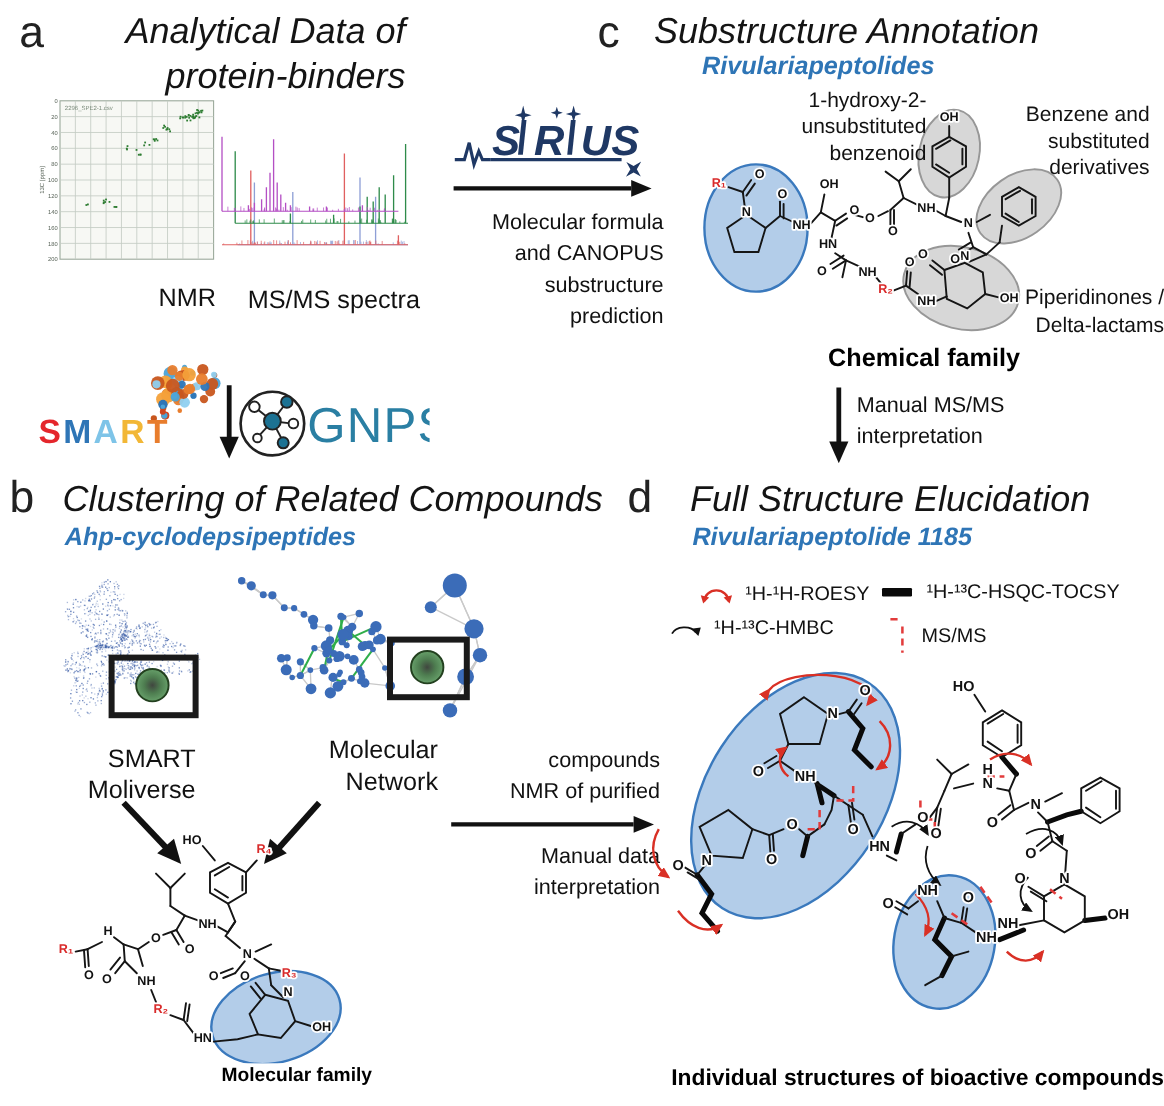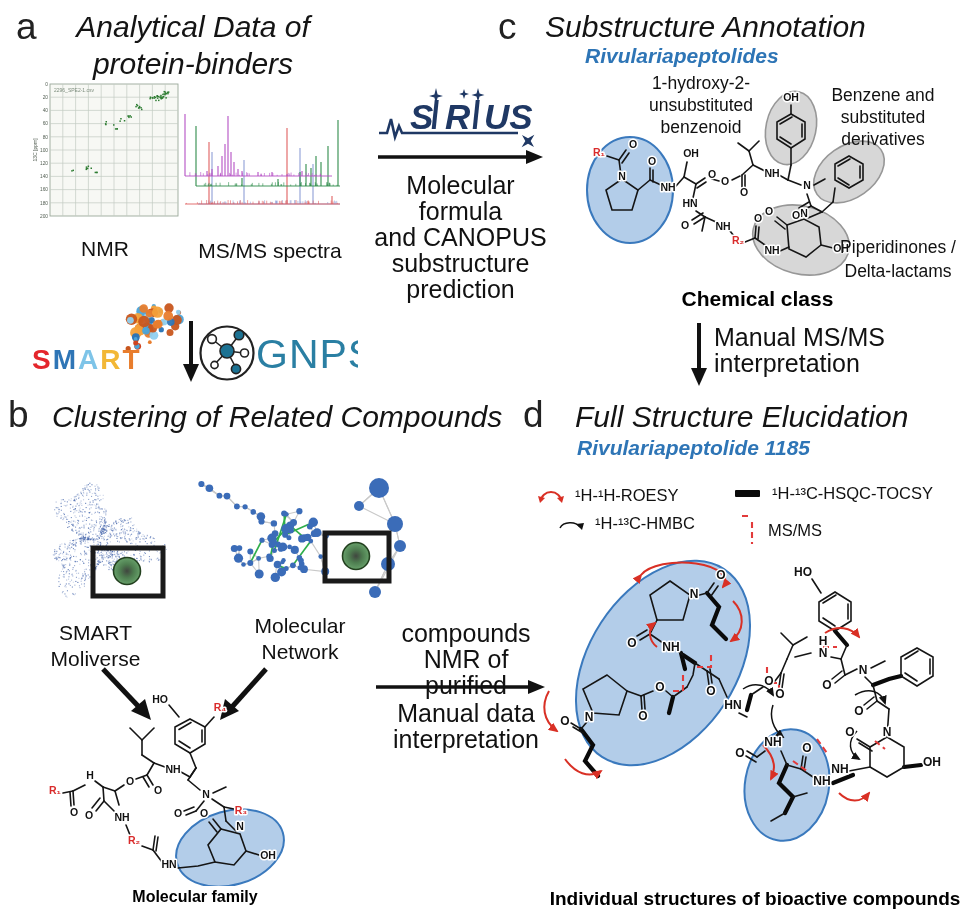--- a/index.html
+++ b/index.html
@@ -2,26 +2,26 @@
 <html><head>
 <meta charset="utf-8">
 <style>
   html,body{margin:0;padding:0;background:#fff;}
   .page{position:relative;width:970px;height:922px;background:#fff;overflow:hidden;
         font-family:"Liberation Sans",sans-serif;color:#1a1a1a;}
   .abs{position:absolute;}
   .pletter{position:absolute;font-size:37px;color:#222;line-height:1;}
   .ptitle{position:absolute;font-style:italic;font-size:30px;line-height:37px;color:#141414;}
   .psub{position:absolute;color:#2e75b6;font-weight:bold;font-size:21px;line-height:1.1;font-style:italic;}
-  .tc{text-align:center;}
+  .tc{text-align:right;}
   .cap{position:absolute;font-size:21px;line-height:26px;color:#111;}
   .ann{position:absolute;font-size:17.5px;line-height:22px;color:#111;}
   .annblue{color:#2e75b6;}
   .capb{position:absolute;font-weight:bold;font-size:19px;color:#000;}
-  .arrowtext{position:absolute;font-size:25px;line-height:26px;color:#111;}
+  .arrowtext{position:absolute;font-size:18px;line-height:26px;color:#111;}
   .legrow{position:absolute;display:flex;align-items:center;gap:9px;font-size:16.5px;color:#111;white-space:nowrap;}
   .smartword{position:absolute;font-weight:800;font-size:28px;letter-spacing:2px;line-height:1;}
   svg text.atom{font-size:10.5px;font-weight:600;fill:#111;text-anchor:middle;
       paint-order:stroke;stroke:#fff;stroke-width:3px;stroke-linejoin:round;}
   svg text.atomd{font-size:12px;font-weight:600;fill:#111;text-anchor:middle;
       paint-order:stroke;stroke:#fff;stroke-width:3px;stroke-linejoin:round;}
   svg text.rlab{font-size:10.5px;font-weight:bold;fill:#d92b2b;text-anchor:middle;
       paint-order:stroke;stroke:#fff;stroke-width:3px;stroke-linejoin:round;}
   svg .bond{stroke:#151515;stroke-width:1.6;fill:none;stroke-linecap:round;}
   svg .bondt{stroke:#0a0a0a;stroke-width:4.2;fill:none;stroke-linecap:round;}
@@ -583,33 +583,34 @@
   </div>
   <div class="ann tc" style="left:808px;top:84px;width:150px">
     <div>Benzene and</div>
     <div>substituted</div>
     <div>derivatives</div>
   </div>
   <div class="ann tc" style="left:826px;top:235px;width:144px;line-height:24px">
     <div>Piperidinones /</div>
     <div>Delta-lactams</div>
   </div>
-  <div class="capb tc" style="left:665px;top:287px;width:185px;font-size:21px">Chemical class</div>
+  <div class="capb tc" style="left:665px;top:287px;width:185px;font-size:21px">Chemical family</div>
 
   <svg class="abs" style="left:688px;top:320px" width="22" height="68" viewBox="0 0 22 68">
     <line x1="11" y1="3" x2="11" y2="50" stroke="#111" stroke-width="4"></line>
     <polygon points="3,48 19,48 11,66" fill="#111"></polygon>
   </svg>
   <div class="arrowtext" style="left:714px;top:324px">
     <div>Manual MS/MS</div>
     <div>interpretation</div>
   </div>
 
   <div class="pletter" style="left:8px;top:396px">b</div>
   <div class="ptitle" style="left:52px;top:398px;white-space:nowrap">Clustering of Related Compounds</div>
+  <div class="psub" style="left:54px;top:436px">Ahp-cyclodepsipeptides</div>
 
   <svg class="abs" style="left:15px;top:468px" width="170" height="152" viewBox="0 0 170 152">
     <defs>
       <radialGradient id="gc1">
           <stop offset="0" stop-color="#40463f"></stop>
           <stop offset="0.5" stop-color="#4e7d50"></stop>
           <stop offset="1" stop-color="#67a06a"></stop>
         </radialGradient>
     </defs>
     <g id="moliverse-dots">
@@ -2114,21 +2115,21 @@
   </svg>
   <div class="arrowtext tc" style="left:382px;top:700px;width:168px">
     <div>Manual data</div>
     <div>interpretation</div>
   </div>
 
   <div class="pletter" style="left:523px;top:396px">d</div>
   <div class="ptitle" style="left:575px;top:398px;white-space:nowrap">Full Structure Elucidation</div>
   <div class="psub" style="left:577px;top:436px">Rivulariapeptolide 1185</div>
 
-  <div class="legrow" style="left:536px;top:486px">
+  <div class="legrow" style="left:582px;top:486px">
     <svg width="30" height="18" viewBox="0 0 30 18">
       <path d="M5,14 A10,9 0 0 1 25,14" class="roesy"></path>
       <polygon points="2,9 9,11 4,16" fill="#d93025"></polygon>
       <polygon points="28,9 21,11 26,16" fill="#d93025"></polygon>
     </svg>
     <span>¹H-¹H-ROESY</span>
   </div>
   <div class="legrow" style="left:556px;top:514px">
     <svg width="30" height="16" viewBox="0 0 30 16">
       <path d="M4,12 A11,8 0 0 1 24,11" class="hmbc"></path>

